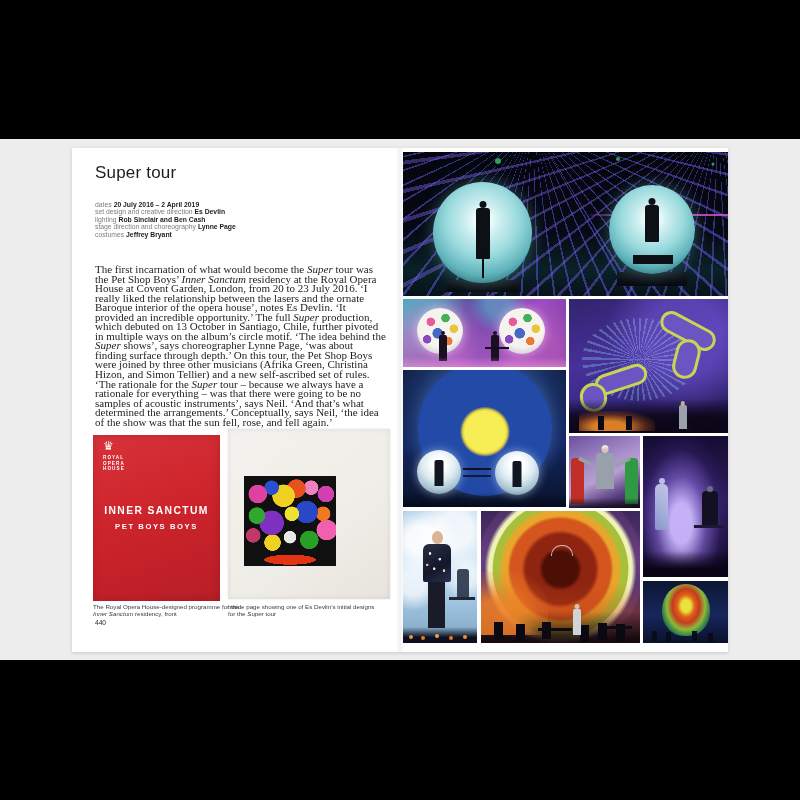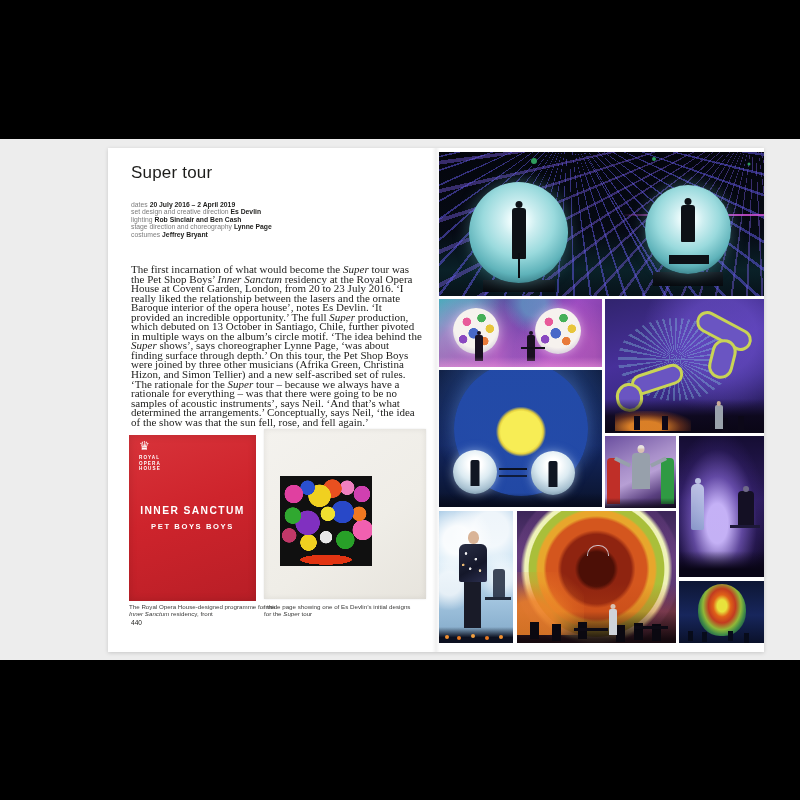--- a/index.html
+++ b/index.html
@@ -3,21 +3,21 @@
 <meta charset="utf-8">
 <style>
   html,body{margin:0;padding:0;background:#000;}
   .canvas{position:relative;width:800px;height:800px;background:var(--backdrop,#ededed);overflow:hidden;
           font-family:"Liberation Sans",sans-serif;}
   .bar{position:absolute;left:0;right:0;background:var(--letterbox,#000);}
   .bar.top{top:0;height:139px;}
   .bar.bottom{top:660px;height:140px;}
 
   .spread{position:absolute;left:72px;top:148px;width:656px;height:504px;background:var(--page,#fff);
-          box-shadow:0 1px 4px rgba(0,0,0,.16);margin-left:36px;}
+          box-shadow:0 1px 4px rgba(0,0,0,.16);}
   .fold{position:absolute;left:324px;top:0;width:8px;height:100%;
         background:linear-gradient(90deg,transparent,rgba(0,0,0,.06) 50%,transparent);}
 
   
   .title{position:absolute;left:23px;top:15px;font-size:17px;letter-spacing:.2px;color:var(--title_text,#1d1d1b);}
   .credits{position:absolute;left:23px;top:53px;font-size:6.8px;line-height:7.4px;color:var(--label_gray,#7d7d7d);}
   .credits .cv{color:var(--title_text,#1d1d1b);font-weight:bold;margin-left:2px;}
   .body{position:absolute;left:23px;top:117px;width:292px;font-family:"Liberation Serif",serif;
         font-size:11px;line-height:9.55px;color:#1d1d1b;text-align:left;}
 

